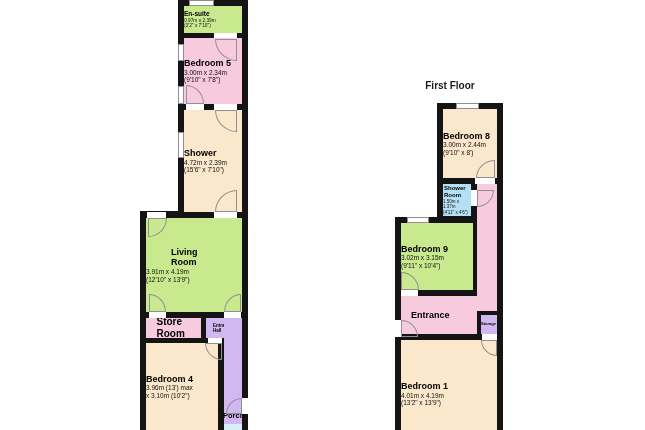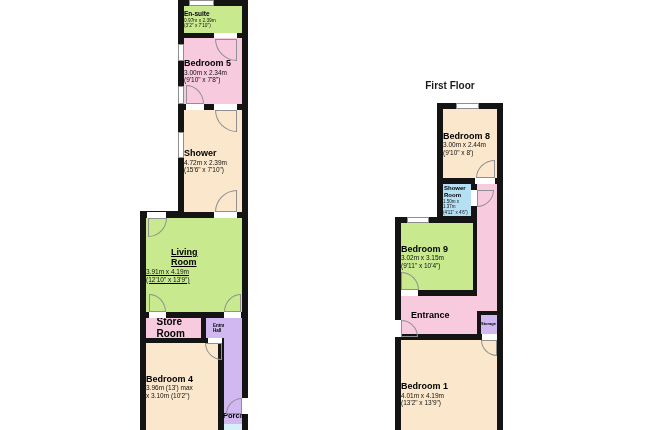--- a/index.html
+++ b/index.html
@@ -58,21 +58,21 @@
     </div>
 
     <div class="room" style="left:184px;top:110px;width:58px;height:102px;background:var(--cream);">
       <div class="lbl">
         <div class="rname f9">Shower</div>
         <div class="rdim d65">4.72m x 2.39m</div>
         <div class="rdim d65">(15'6" x 7'10")</div>
       </div>
     </div>
 
-    <div class="room" style="left:146px;top:218px;width:96px;height:94px;background:var(--green);text-decoration:underline;">
+    <div class="room" style="left:146px;top:218px;width:96px;height:94px;background:var(--green);">
       <div class="lbl">
         <div class="rname f9" style="width:46px;margin:0 auto;">Living Room</div>
         <div class="rdim d65">3.91m x 4.19m</div>
         <div class="rdim d65">(12'10" x 13'9")</div>
       </div>
     </div>
 
     <div class="room" style="left:146px;top:318px;width:55px;height:20px;background:var(--pink);">
       <div class="lbl">
         <div class="rname f8" style="width:34px;margin:0 auto;">Store Room</div>

